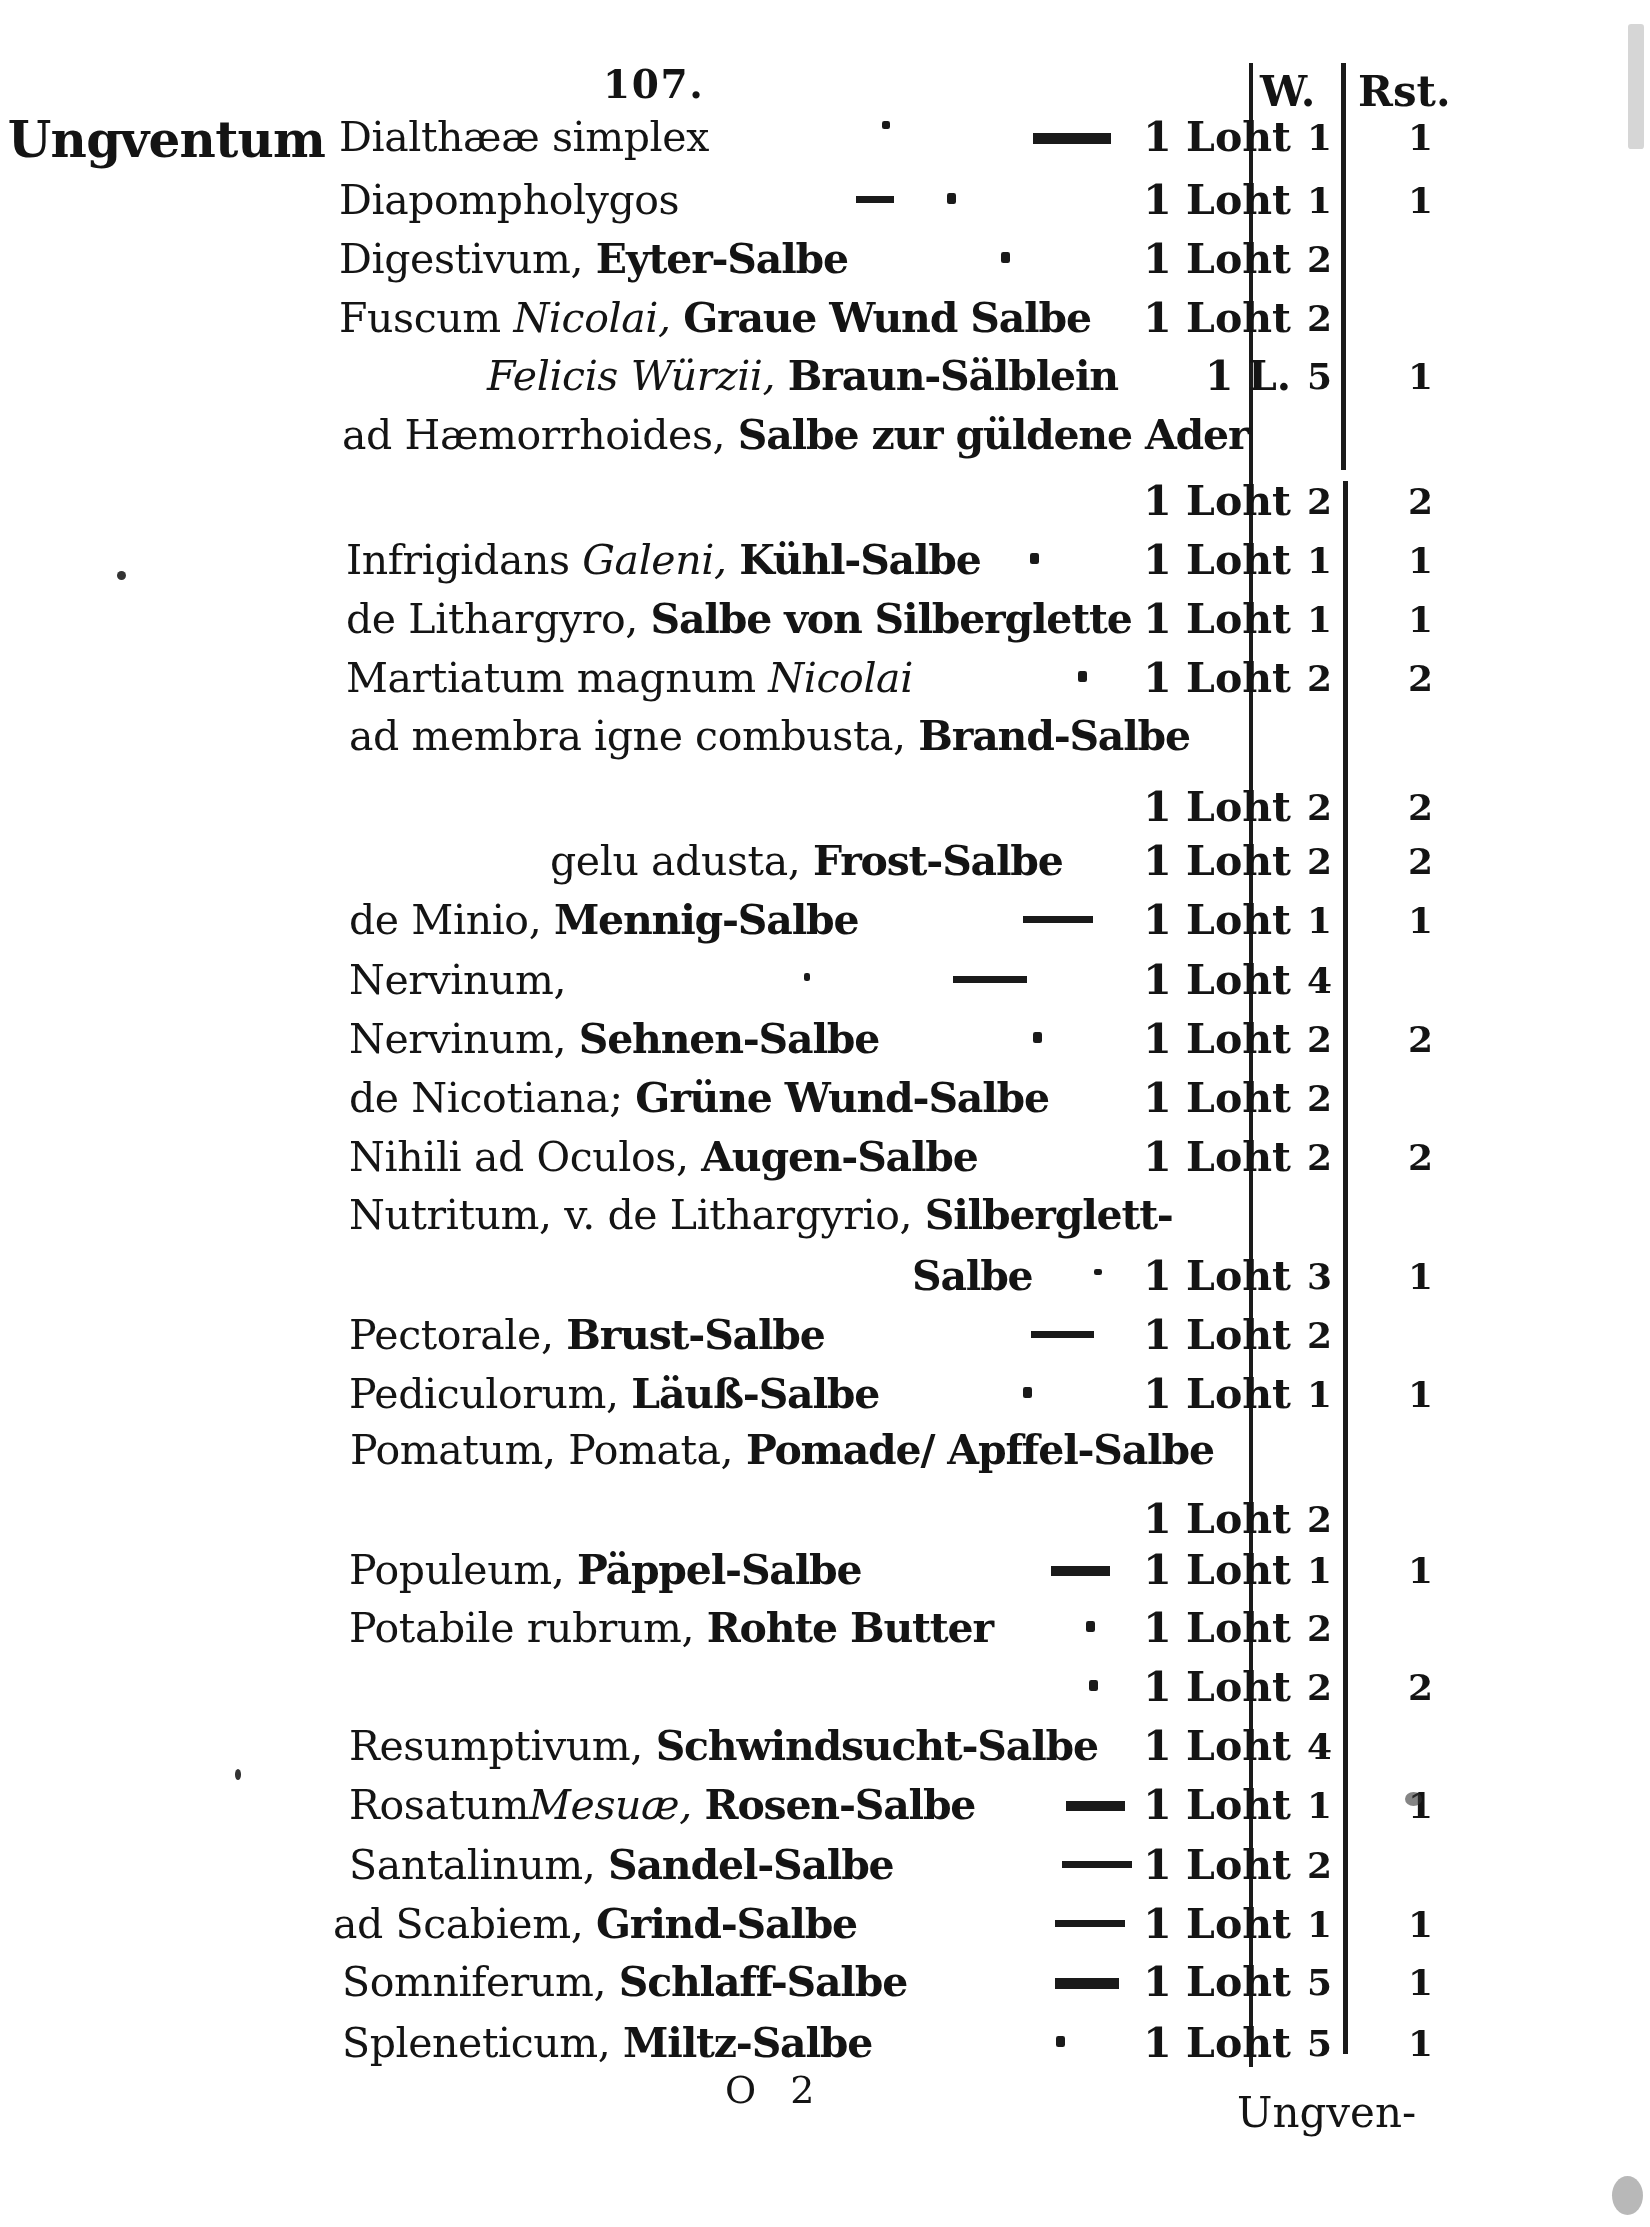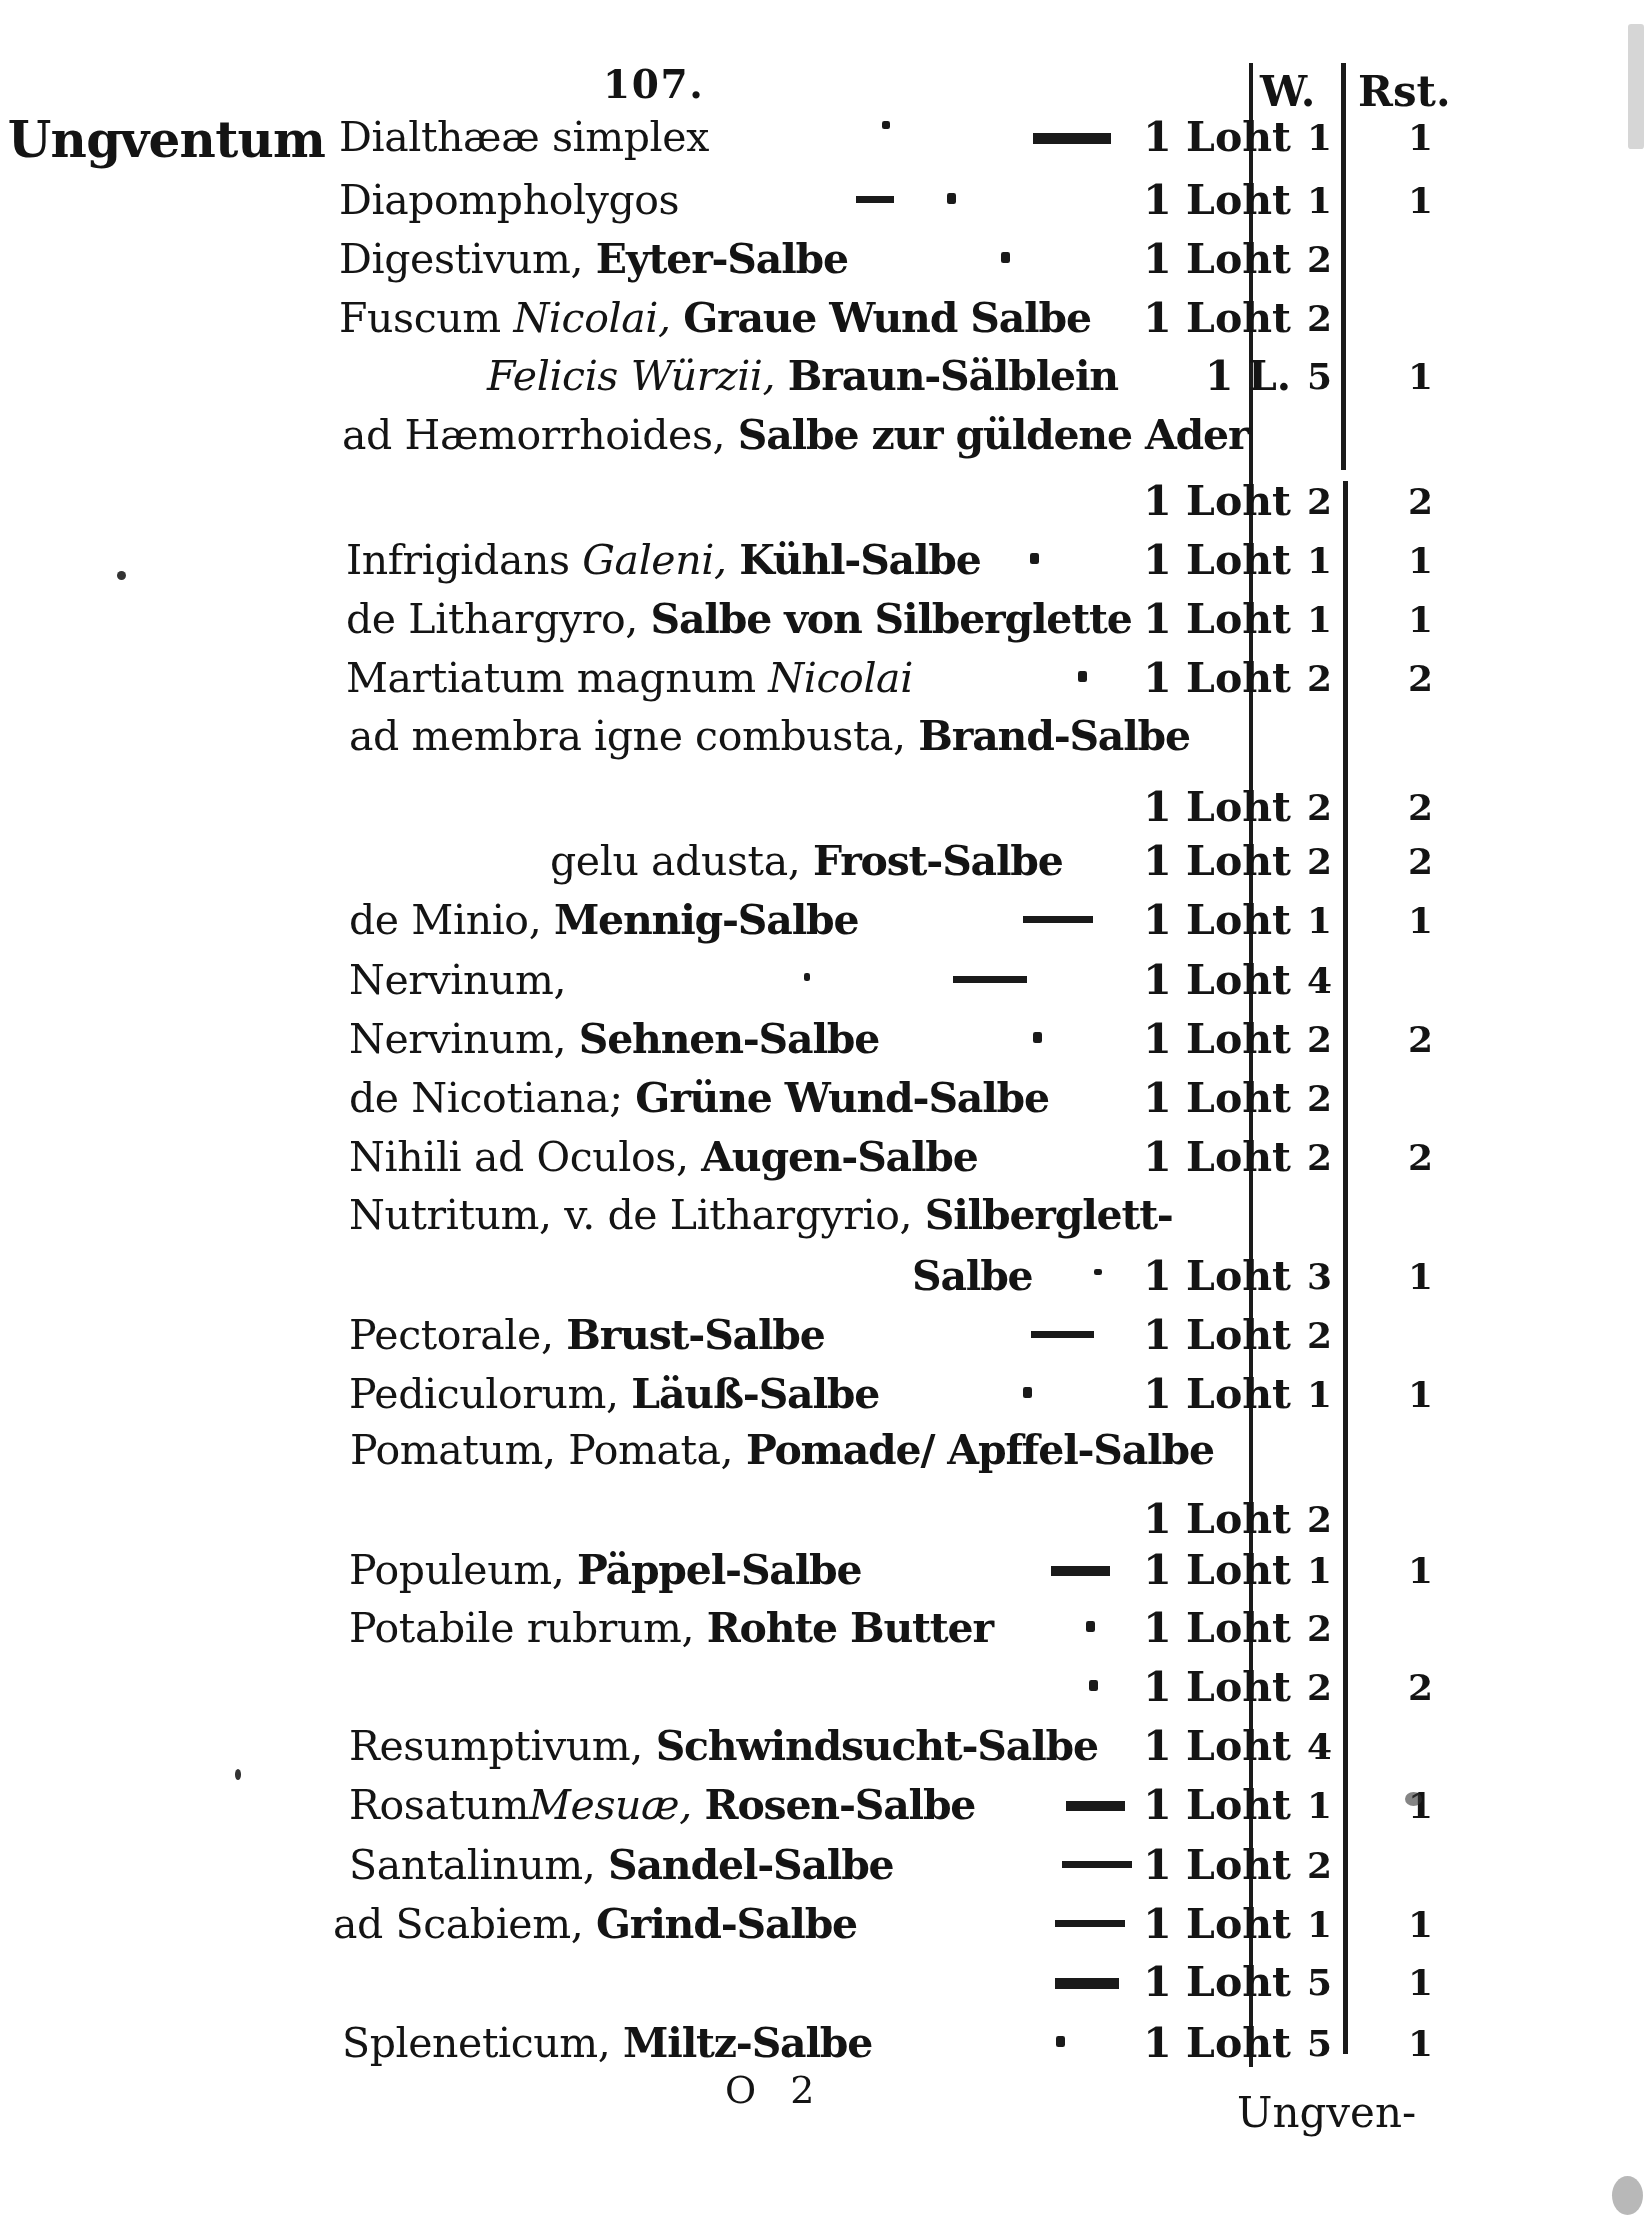--- a/index.html
+++ b/index.html
@@ -294,20 +294,21 @@
 
   <div class="row" style="top:1900px">
     <span class="name" style="left:288px"><span class="latin">ad Scabiem,</span> <span class="german">Grind-Salbe</span></span>
     <span class="dash" style="left:1010px;width:70px"></span>
     <span class="qty">1 Loht</span>
     <span class="w">1</span>
     <span class="r">1</span>
   </div>
 
   <div class="row" style="top:1958px">
+    <span class="name" style="left:297px"><span class="latin">Somniferum,</span> <span class="german">Schlaff-Salbe</span></span>
     <span class="dash" style="left:1010px;width:64px;height:11px"></span>
     <span class="qty">1 Loht</span>
     <span class="w">5</span>
     <span class="r">1</span>
   </div>
 
   <div class="row" style="top:2019px">
     <span class="name" style="left:297px"><span class="latin">Spleneticum,</span> <span class="german">Miltz-Salbe</span></span>
     <span class="dot" style="left:1011px"></span>
     <span class="qty">1 Loht</span>

